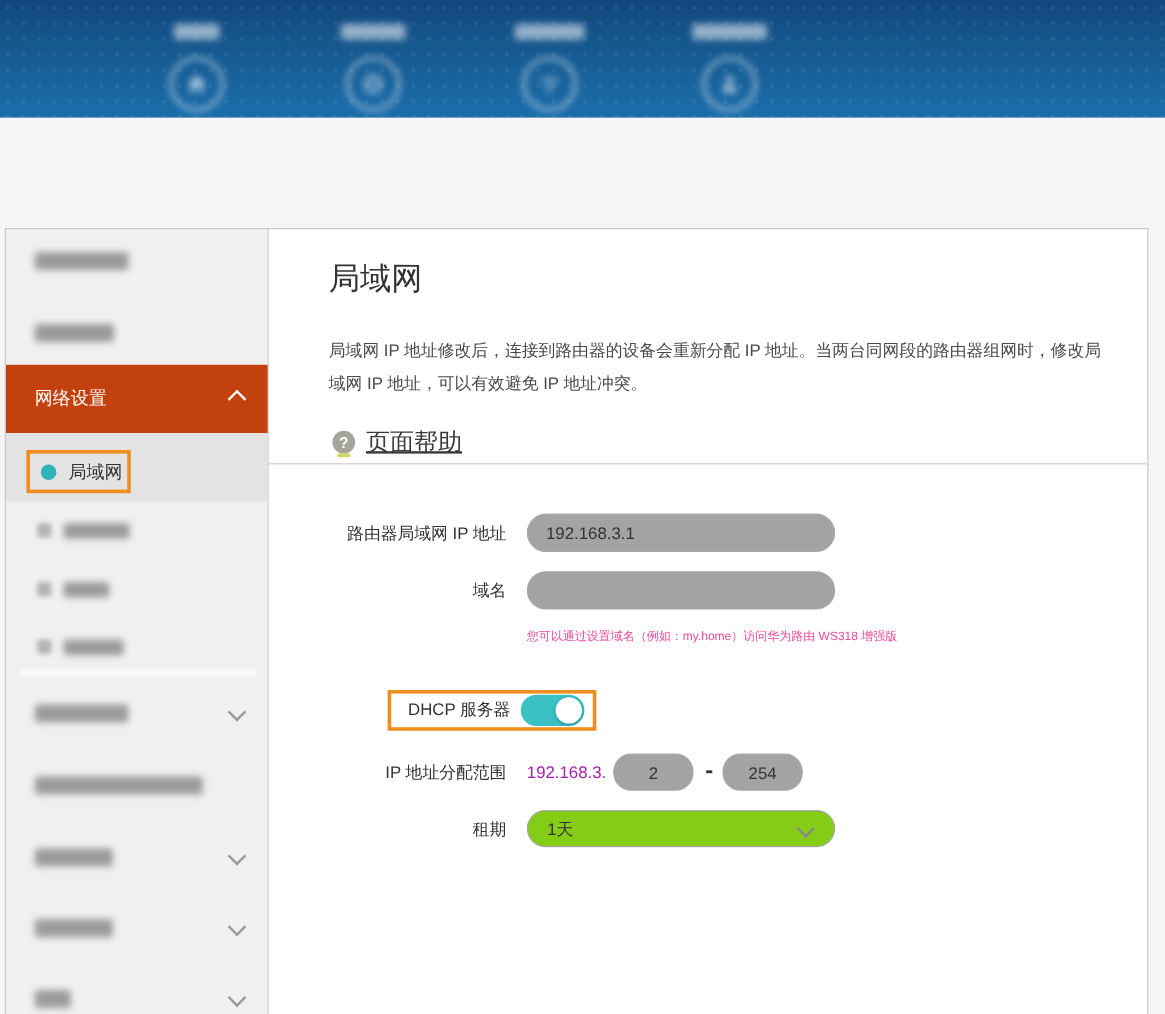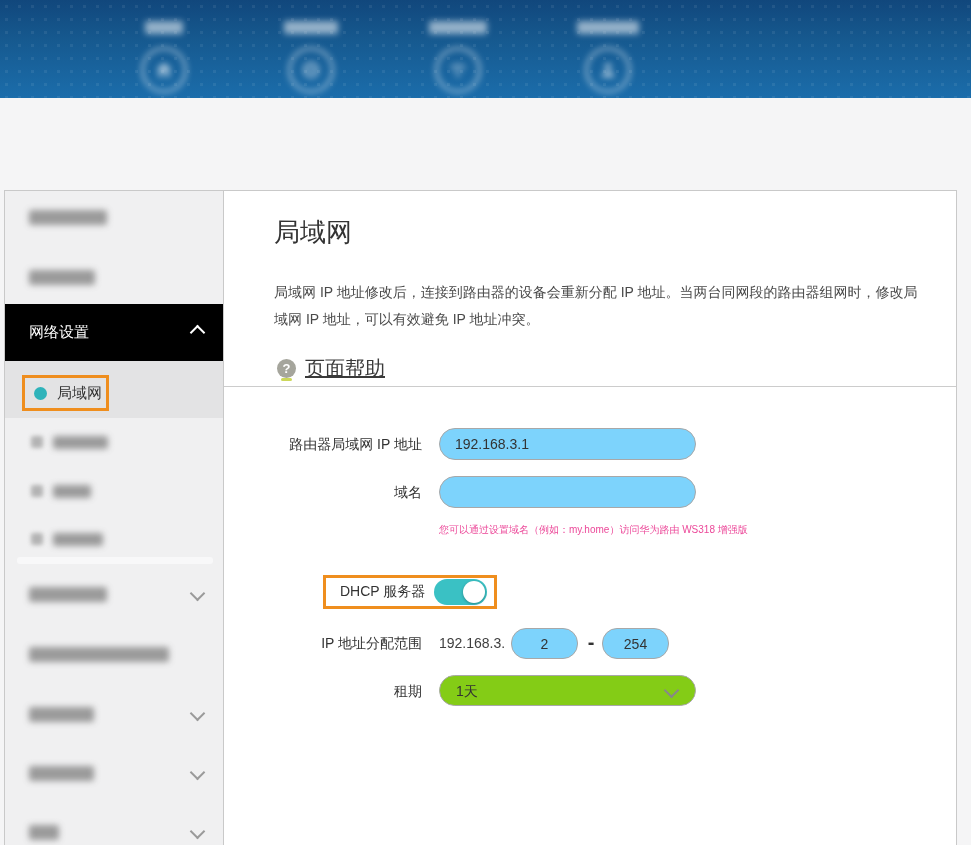--- a/index.html
+++ b/index.html
@@ -28,21 +28,21 @@
     display:flex; flex-direction:column; align-items:center; justify-content:center; gap:7px; }
   .menu-bar { width:37px; height:4px; background:#fff; border-radius:2px; }
 
   
   .sidebar { position:absolute; left:4px; top:190px; width:220px; height:655px;
     background:#f0f0f1; border:1px solid #c9c9c9; border-bottom:none; }
   .rbar { position:absolute; height:15px; background:#858585; border-radius:2px;
     filter:blur(3px); opacity:.8; }
   .side-item { position:absolute; left:0; width:100%; height:40px; cursor:pointer; }
   .section-teal { position:absolute; left:0; top:113px; width:100%; height:57px;
-    background:#000000; color:#fff; display:flex; align-items:center; }
+    background:#c2410c; color:#fff; display:flex; align-items:center; }
   .section-teal span.txt { margin-left:24px; font-size:15px; }
   .chev { display:inline-block; width:11px; height:11px;
     border-right:2px solid #9a9a9a; border-bottom:2px solid #9a9a9a; }
   .chev.down { transform:rotate(45deg); }
   .chev.up { border-color:#fff; transform:rotate(225deg); }
   .side-chev { position:absolute; right:20px; }
   .selected-row { position:absolute; left:0; top:170px; width:100%; height:57px; background:#e3e3e4; }
   .lan-box { position:absolute; left:17px; top:14px; width:87px; height:36px;
     border:3px solid var(--orange); display:flex; align-items:center; padding-left:9px; }
   .teal-dot { width:13px; height:13px; border-radius:50%; background:#2fb3ba; margin-right:10px; }
@@ -63,35 +63,35 @@
   .help-icon { width:19px; height:19px; border-radius:50%; background:#a5a59c; color:#fff;
     font-size:13px; font-weight:bold; text-align:center; line-height:19px; position:relative; }
   .help-icon:after { content:""; position:absolute; left:4px; bottom:-3px; width:11px; height:3px;
     background:#ccd75b; border-radius:2px; }
   .help-text { margin-left:9px; font-size:20px; color:#3a3a3a; text-decoration:underline; }
   .divider { position:absolute; left:0; top:195px; width:100%; border-top:1px solid #ccc; }
 
   .flabel { position:absolute; left:0; width:198px; text-align:right;
     font-size:14px; color:#333; }
   .pill-input { position:absolute; height:32px; border:1px solid #a8a8a8; border-radius:16px;
-    background:#7dd3fc; font-size:14px; color:#333; font-family:inherit; outline:none; }
+    background:#a3a3a3; font-size:14px; color:#333; font-family:inherit; outline:none; }
   .inp-wide { left:215px; width:257px; padding:0 15px; }
   .inp-small { width:67px; height:31px; border-radius:15px; text-align:center; }
 
   .helper-text { position:absolute; left:215px; top:332px; font-size:10px; color:#ec4899; }
 
   .dhcp-box { position:absolute; left:99px; top:384px; width:174px; height:34px;
     border:3px solid var(--orange); display:flex; align-items:center; justify-content:space-between;
     padding:0 7px 0 14px; }
   .dhcp-label { font-size:14px; color:#333; white-space:nowrap; }
   .toggle { position:relative; width:53px; height:26px; border-radius:13px; background:#3ac1c4; cursor:pointer; }
   .toggle .knob { position:absolute; right:2px; top:2px; width:22px; height:22px; border-radius:50%;
     background:#fff; box-shadow:0 1px 3px rgba(0,0,0,.3); }
 
-  .range-prefix { position:absolute; left:215px; top:444px; font-size:14px; color:#404040; }
+  .range-prefix { position:absolute; left:215px; top:444px; font-size:14px; color:#a21caf; }
   .range-dash { position:absolute; left:357px; top:437px; width:20px; height:31px;
     font-size:20px; font-weight:bold; color:#333; text-align:center; line-height:29px; }
 
   .select { position:absolute; left:215px; top:484px; width:257px; height:31px;
     border:1px solid #a8a8a8; border-radius:16px; background:#84cc16; cursor:pointer; }
   .select .val { position:absolute; left:16px; top:0; line-height:30px; font-size:14px; color:#333; }
   .select .chev { position:absolute; right:18px; top:9px; border-color:#888; }
 
   .save-btn { position:absolute; left:219px; top:583px; width:257px; height:47px;
     border:1px solid #c9c9c9; border-radius:10px; background:#fff; cursor:pointer;

